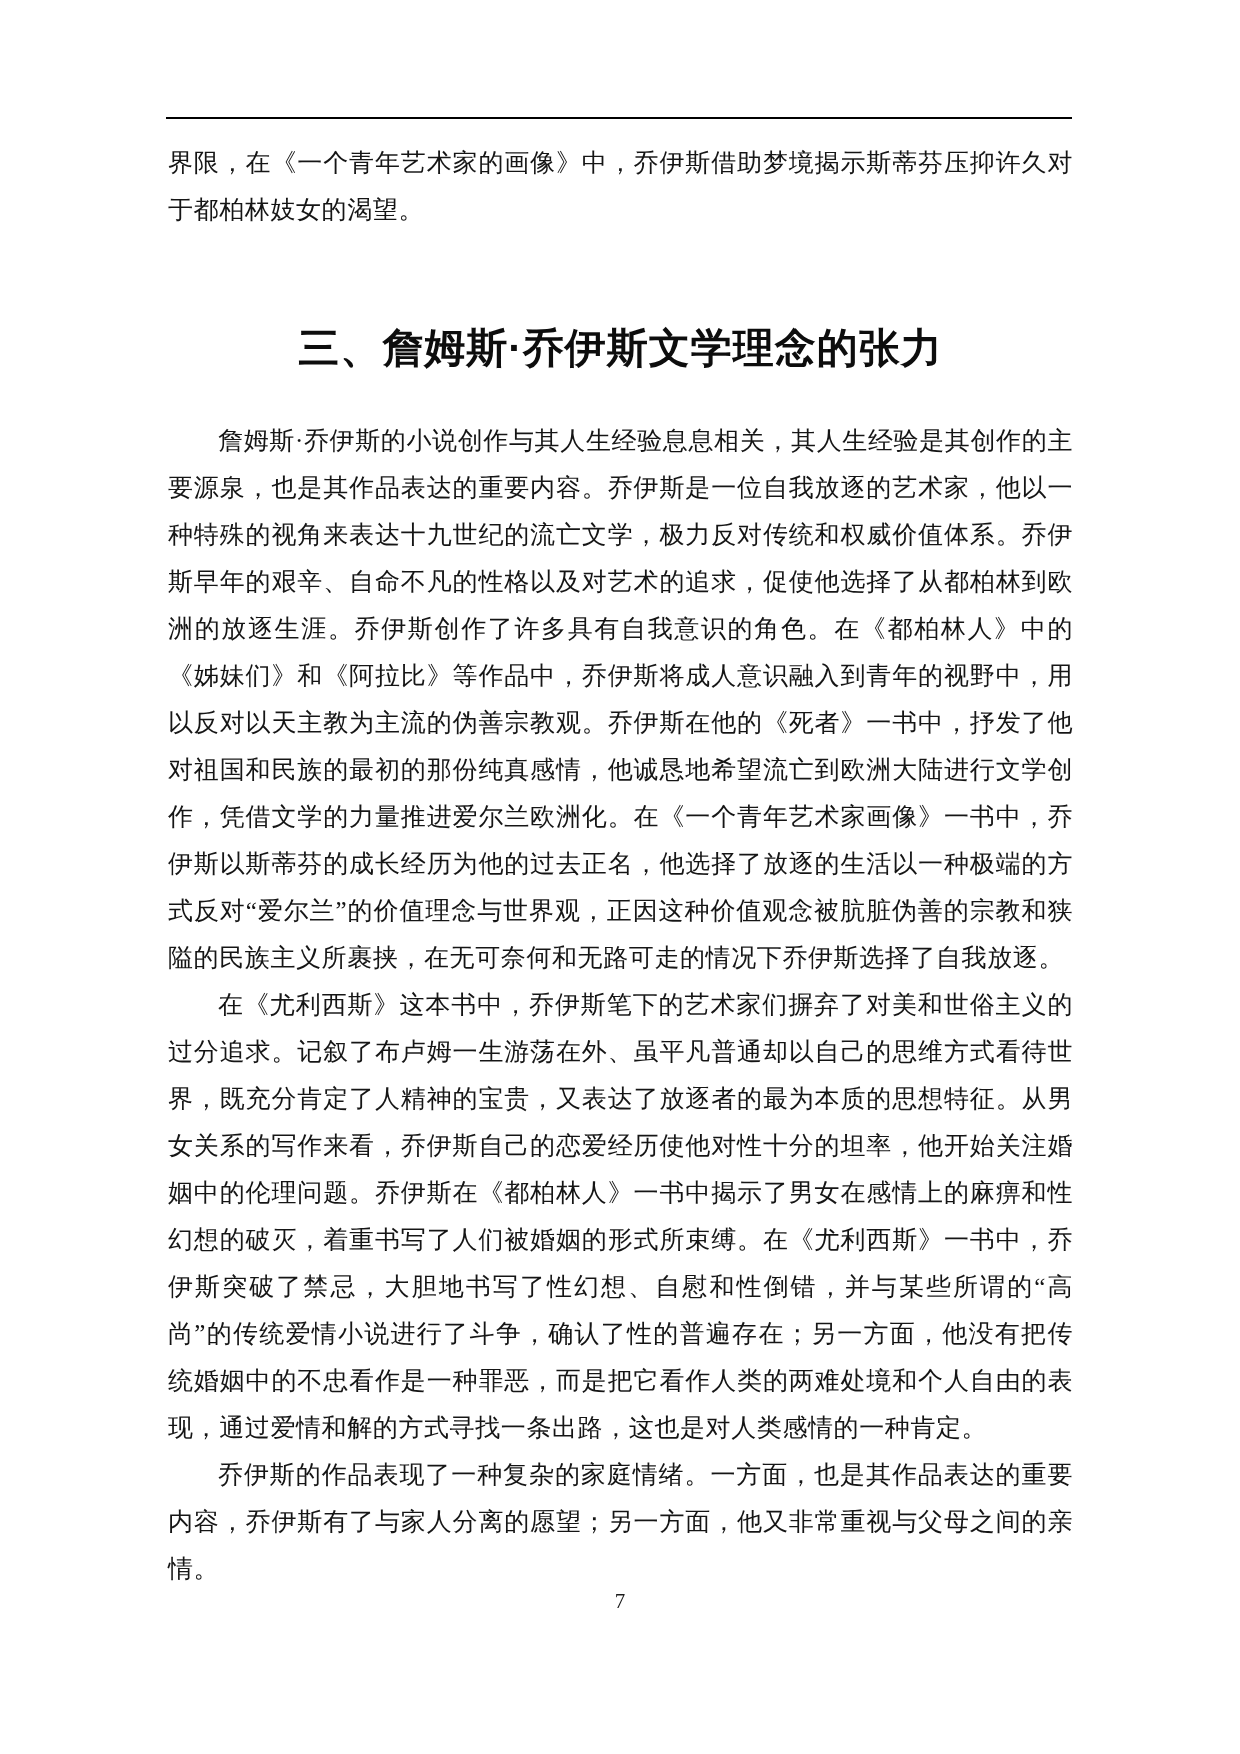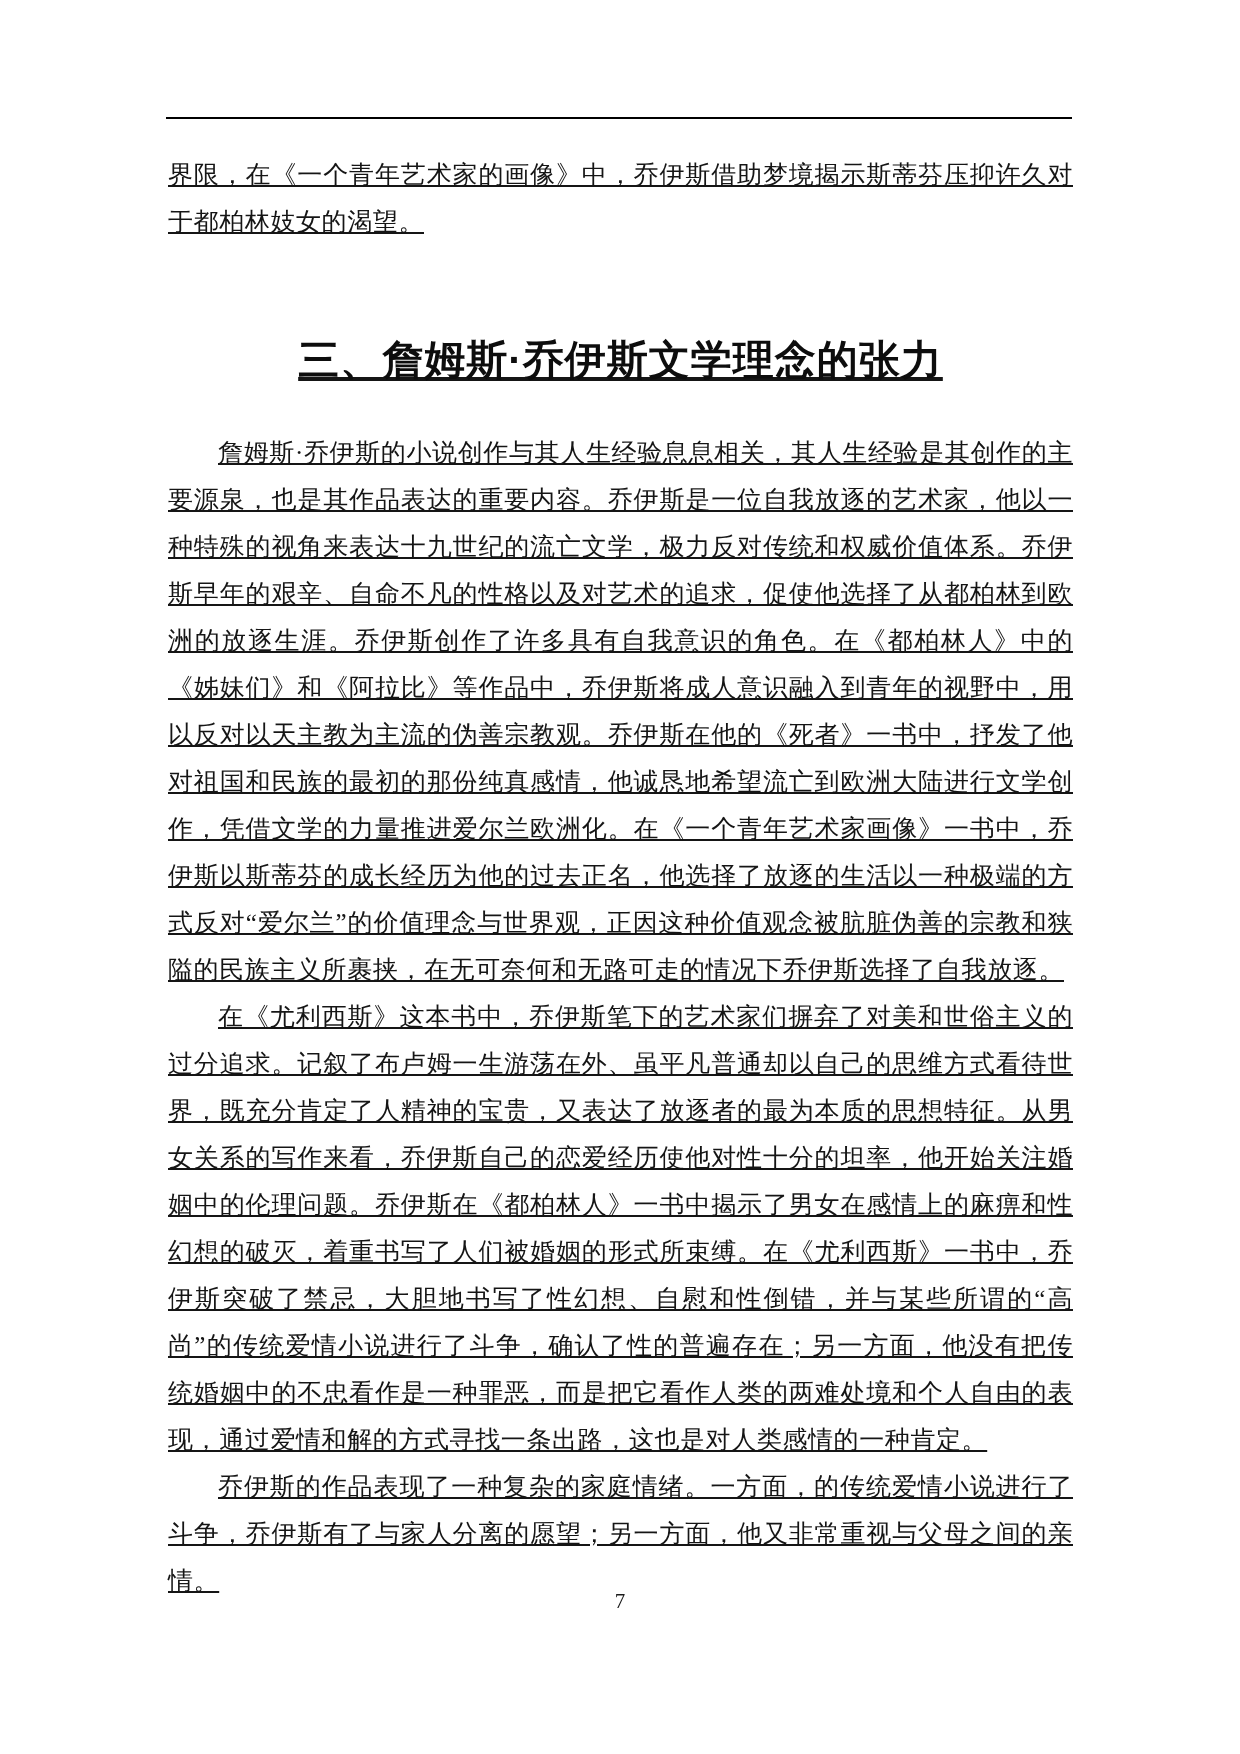--- a/index.html
+++ b/index.html
@@ -20,23 +20,22 @@
     position: absolute;
     left: 166px;
     top: 117px;
     width: 906px;
     height: 2px;
     background: #000000;
   }
   .content {
     position: absolute;
     left: 168px;
-    top: 151px;
+    top: 139px;
     width: 905px;
-    text-decoration: underline;
   }
   .para {
     margin: 0;
     font-size: 25px;
     line-height: 47px;
     letter-spacing: 0.6px;
     text-align: justify;
     text-justify: inter-character;
     word-break: break-all;
   }
@@ -74,19 +73,19 @@
   <div class="content">
 
     <p class="para">界限，在《一个青年艺术家的画像》中，乔伊斯借助梦境揭示斯蒂芬压抑许久对于都柏林妓女的渴望。</p>
 
     <h2 class="heading">三、詹姆斯·乔伊斯文学理念的张力</h2>
 
     <p class="para indent">詹姆斯·乔伊斯的小说创作与其人生经验息息相关，其人生经验是其创作的主要源泉，也是其作品表达的重要内容。乔伊斯是一位自我放逐的艺术家，他以一种特殊的视角来表达十九世纪的流亡文学，极力反对传统和权威价值体系。乔伊斯早年的艰辛、自命不凡的性格以及对艺术的追求，促使他选择了从都柏林到欧洲的放逐生涯。乔伊斯创作了许多具有自我意识的角色。在《都柏林人》中的《姊妹们》和《阿拉比》等作品中，乔伊斯将成人意识融入到青年的视野中，用以反对以天主教为主流的伪善宗教观。乔伊斯在他的《死者》一书中，抒发了他对祖国和民族的最初的那份纯真感情，他诚恳地希望流亡到欧洲大陆进行文学创作，凭借文学的力量推进爱尔兰欧洲化。在《一个青年艺术家画像》一书中，乔伊斯以斯蒂芬的成长经历为他的过去正名，他选择了放逐的生活以一种极端的方式反对“爱尔兰”的价值理念与世界观，正因这种价值观念被肮脏伪善的宗教和狭隘的民族主义所裹挟，在无可奈何和无路可走的情况下乔伊斯选择了自我放逐。</p>
 
     <p class="para indent">在《尤利西斯》这本书中，乔伊斯笔下的艺术家们摒弃了对美和世俗主义的过分追求。记叙了布卢姆一生游荡在外、虽平凡普通却以自己的思维方式看待世界，既充分肯定了人精神的宝贵，又表达了放逐者的最为本质的思想特征。从男女关系的写作来看，乔伊斯自己的恋爱经历使他对性十分的坦率，他开始关注婚姻中的伦理问题。乔伊斯在《都柏林人》一书中揭示了男女在感情上的麻痹和性幻想的破灭，着重书写了人们被婚姻的形式所束缚。在《尤利西斯》一书中，乔伊斯突破了禁忌，大胆地书写了性幻想、自慰和性倒错，并与某些所谓的“高尚”的传统爱情小说进行了斗争，确认了性的普遍存在；另一方面，他没有把传统婚姻中的不忠看作是一种罪恶，而是把它看作人类的两难处境和个人自由的表现，通过爱情和解的方式寻找一条出路，这也是对人类感情的一种肯定。</p>
 
-    <p class="para indent">乔伊斯的作品表现了一种复杂的家庭情绪。一方面，的传统爱情小说进行了斗争，乔伊斯有了与家人分离的愿望；另一方面，他又非常重视与父母之间的亲情。</p>
+    <p class="para indent">乔伊斯的作品表现了一种复杂的家庭情绪。一方面，也是其作品表达的重要内容，乔伊斯有了与家人分离的愿望；另一方面，他又非常重视与父母之间的亲情。</p>
 
   </div>
 
   <div class="page-number">7</div>
 
 </div>
 
 </body></html>

